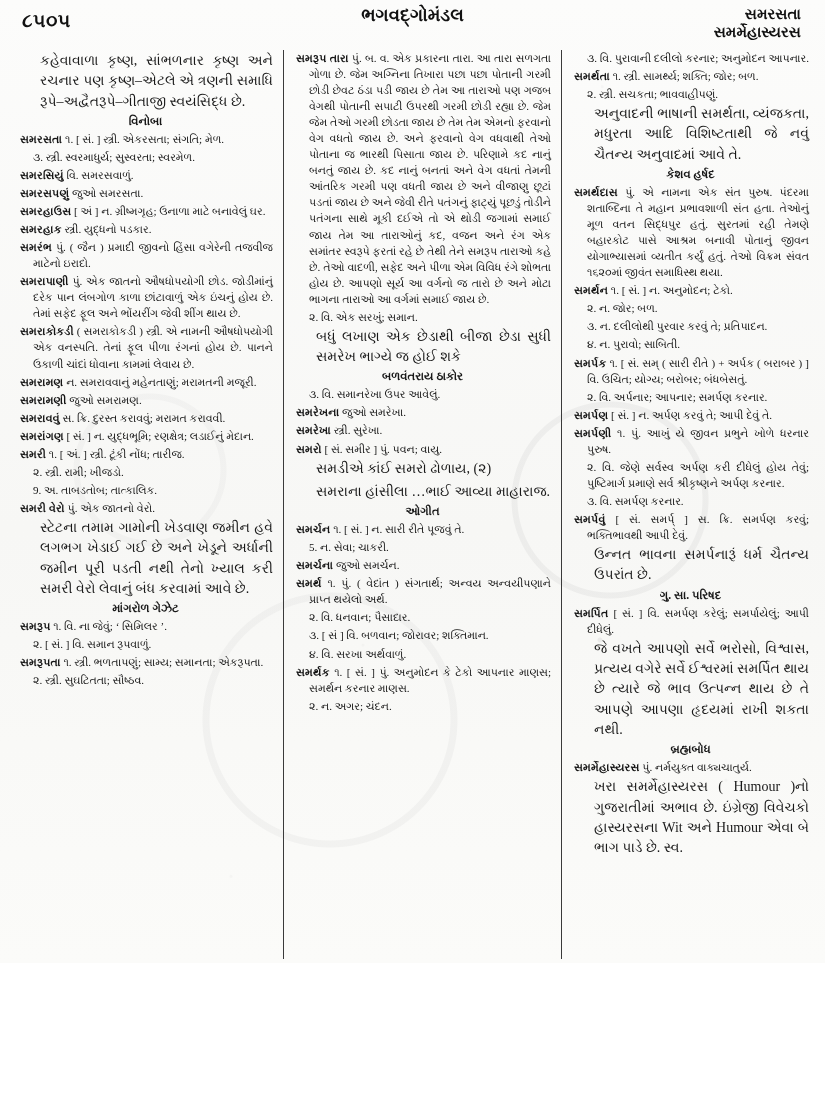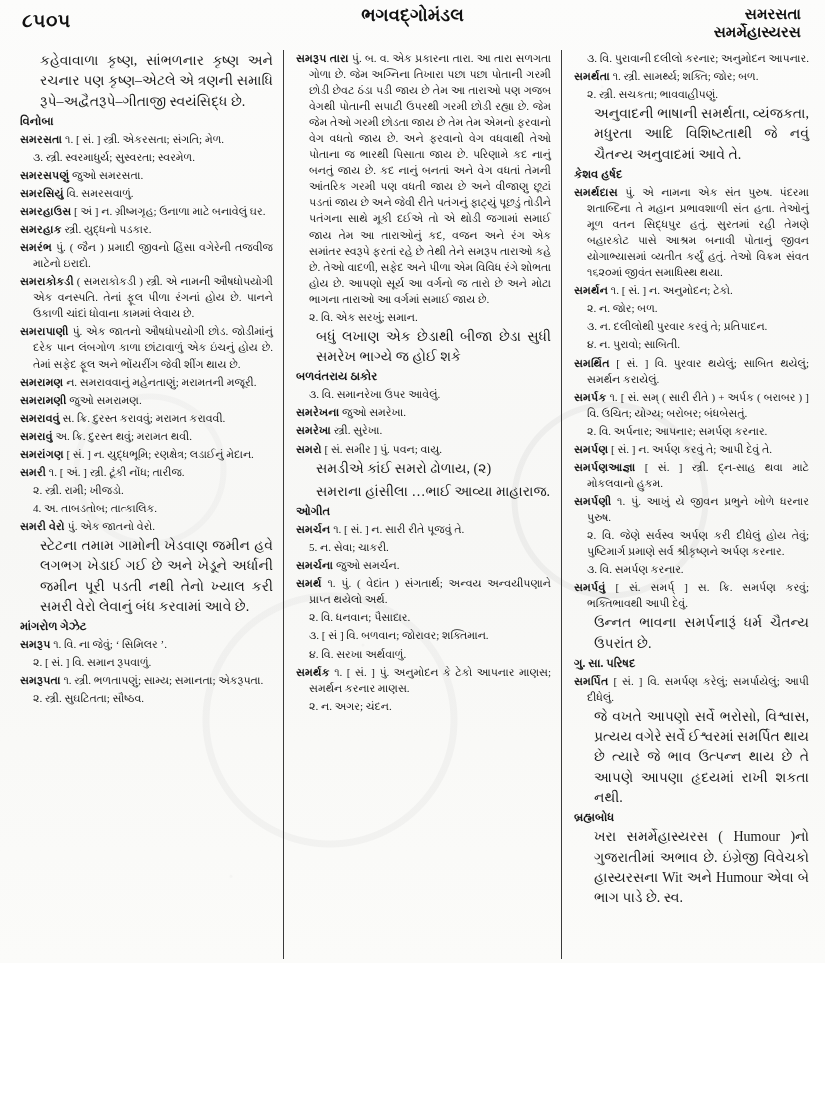--- a/index.html
+++ b/index.html
@@ -108,21 +108,21 @@
   .quote {
     font-size: 14px;
     line-height: 1.45;
     color: #181818;
     margin: 1px 0 3px 0;
     padding-left: 20px;
     text-align: justify;
   }
   .attrib {
     font-size: 11.6px;
-    text-align: left;
+    text-align: center;
     color: #181818;
     margin: 0 0 3px 0;
     padding-right: 2px;
     font-weight: bold;
   }
 
   
   #speckle {
     position: absolute;
     inset: 0;
@@ -149,35 +149,34 @@
       <div>સમર્મેહાસ્યરસ</div>
     </div>
   </div>
 
   <div id="columns">
     <div class="col col-1">
         <p class="quote">કહેવાવાળા કૃષ્ણ, સાંભળનાર કૃષ્ણ અને રચનાર પણ કૃષ્ણ–એટલે એ ત્રણની સમાધિ રૂપે–અદ્વૈતરૂપે–ગીતાજી સ્વયંસિદ્ધ છે.</p>
         <p class="attrib">વિનોબા</p>
         <p class="entry hang"><span class="hw">સમરસતા</span><span> ૧. [ સં. ] સ્ત્રી. એકરસતા; સંગતિ; મેળ.</span></p>
         <p class="entry sense">૩. સ્ત્રી. સ્વરમાધુર્ય; સુસ્વરતા; સ્વરમેળ.</p>
+        <p class="entry hang"><span class="hw">સમરસિયું</span><span> વિ. સમરસવાળું.</span></p>
         <p class="entry hang"><span class="hw">સમરસપણું</span><span> જુઓ સમરસતા.</span></p>
-        <p class="entry hang"><span class="hw">સમરસિયું</span><span> વિ. સમરસવાળું.</span></p>
         <p class="entry hang"><span class="hw">સમરહાઉસ</span><span> [ અં ] ન. ગ્રીષ્મગૃહ; ઉનાળા માટે બનાવેલું ઘર.</span></p>
         <p class="entry hang"><span class="hw">સમરહાક</span><span> સ્ત્રી. યુદ્ધનો પડકાર.</span></p>
         <p class="entry hang"><span class="hw">સમરંભ</span><span> પું. ( જૈન ) પ્રમાદી જીવનો હિંસા વગેરેની તજવીજ માટેનો ઇરાદો.</span></p>
+        <p class="entry hang"><span class="hw">સમરાપાણી</span><span> પું. એક જાતનો ઔષધોપયોગી છોડ. જોડીમાંનું દરેક પાન લંબગોળ કાળા છાંટાવાળું એક ઇંચનું હોય છે. તેમાં સફેદ ફૂલ અને ભોંયરીંગ જેવી શીંગ થાય છે.</span></p>
         <p class="entry hang"><span class="hw">સમરાકોકડી</span><span> ( સમરાકોકડી ) સ્ત્રી. એ નામની ઔષધોપયોગી એક વનસ્પતિ. તેનાં ફૂલ પીળા રંગનાં હોય છે. પાનને ઉકાળી ચાંદાં ધોવાના કામમાં લેવાય છે.</span></p>
-        <p class="entry hang"><span class="hw">સમરાપાણી</span><span> પું. એક જાતનો ઔષધોપયોગી છોડ. જોડીમાંનું દરેક પાન લંબગોળ કાળા છાંટાવાળું એક ઇંચનું હોય છે. તેમાં સફેદ ફૂલ અને ભોંયરીંગ જેવી શીંગ થાય છે.</span></p>
         <p class="entry hang"><span class="hw">સમરામણ</span><span> ન. સમરાવવાનું મહેનતાણું; મરામતની મજૂરી.</span></p>
         <p class="entry hang"><span class="hw">સમરામણી</span><span> જુઓ સમરામણ.</span></p>
         <p class="entry hang"><span class="hw">સમરાવવું</span><span> સ. ક્રિ. દુરસ્ત કરાવવું; મરામત કરાવવી.</span></p>
-        <p class="entry hang"><span class="hw">સમરાવું</span><span> અ. ક્રિ. દુરસ્ત થવું; મરામત થવી.</span></p>
         <p class="entry hang"><span class="hw">સમરાંગણ</span><span> [ સં. ] ન. યુદ્ધભૂમિ; રણક્ષેત્ર; લડાઈનું મેદાન.</span></p>
         <p class="entry hang"><span class="hw">સમરી</span><span> ૧. [ અં. ] સ્ત્રી. ટૂંકી નોંધ; તારીજ.</span></p>
         <p class="entry sense">૨. સ્ત્રી. રામી; ખીજડો.</p>
-        <p class="entry sense">4. અ. તાબડતોબ; તાત્કાલિક.</p>
+        <p class="entry sense">9. અ. તાબડતોબ; તાત્કાલિક.</p>
         <p class="entry hang"><span class="hw">સમરી વેરો</span><span> પું. એક જાતનો વેરો.</span></p>
         <p class="quote">સ્ટેટના તમામ ગામોની ખેડવાણ જમીન હવે લગભગ ખેડાઈ ગઈ છે અને ખેડૂને અર્ધાની જમીન પૂરી પડતી નથી તેનો ખ્યાલ કરી સમરી વેરો લેવાનું બંધ કરવામાં આવે છે.</p>
         <p class="attrib">માંગરોળ ગેઝેટ</p>
         <p class="entry hang"><span class="hw">સમરૂપ</span><span> ૧. વિ. ના જેવું; ‘ સિમિલર ’.</span></p>
         <p class="entry sense">૨. [ સં. ] વિ. સમાન રૂપવાળું.</p>
         <p class="entry hang"><span class="hw">સમરૂપતા</span><span> ૧. સ્ત્રી. ભળતાપણું; સામ્ય; સમાનતા; એકરૂપતા.</span></p>
         <p class="entry sense">૨. સ્ત્રી. સુઘટિતતા; સૌષ્ઠવ.</p>
       </div>
     <div class="col col-2">
         <p class="entry hang"><span class="hw">સમરૂપ તારા</span><span> પું. બ. વ. એક પ્રકારના તારા. આ તારા સળગતા ગોળા છે. જેમ અગ્નિના તિખારા પછા પછા પોતાની ગરમી છોડી છેવટ ઠંડા પડી જાય છે તેમ આ તારાઓ પણ ગજબ વેગથી પોતાની સપાટી ઉપરથી ગરમી છોડી રહ્યા છે. જેમ જેમ તેઓ ગરમી છોડતા જાય છે તેમ તેમ એમનો ફરવાનો વેગ વધતો જાય છે. અને ફરવાનો વેગ વધવાથી તેઓ પોતાના જ ભારથી પિસાતા જાય છે. પરિણામે કદ નાનું બનતું જાય છે. કદ નાનું બનતાં અને વેગ વધતાં તેમની આંતરિક ગરમી પણ વધતી જાય છે અને વીજાણુ છૂટાં પડતાં જાય છે અને જેવી રીતે પતંગનું ફાટ્યું પૂછડું તોડીને પતંગના સાથે મૂકી દઈએ તો એ થોડી જગામાં સમાઈ જાય તેમ આ તારાઓનું કદ, વજન અને રંગ એક સમાંતર સ્વરૂપે ફરતાં રહે છે તેથી તેને સમરૂપ તારાઓ કહે છે. તેઓ વાદળી, સફેદ અને પીળા એમ વિવિધ રંગે શોભતા હોય છે. આપણો સૂર્ય આ વર્ગનો જ તારો છે અને મોટા ભાગના તારાઓ આ વર્ગમાં સમાઈ જાય છે.</span></p>
@@ -205,32 +204,31 @@
         <p class="entry sense">૩. વિ. પુરાવાની દલીલો કરનાર; અનુમોદન આપનાર.</p>
         <p class="entry hang"><span class="hw">સમર્થતા</span><span> ૧. સ્ત્રી. સામર્થ્ય; શક્તિ; જોર; બળ.</span></p>
         <p class="entry sense">૨. સ્ત્રી. સચકતા; ભાવવાહીપણું.</p>
         <p class="quote">અનુવાદની ભાષાની સમર્થતા, વ્યંજકતા, મધુરતા આદિ વિશિષ્ટતાથી જે નવું ચૈતન્ય અનુવાદમાં આવે તે.</p>
         <p class="attrib">કેશવ હર્ષદ</p>
         <p class="entry hang"><span class="hw">સમર્થદાસ</span><span> પું. એ નામના એક સંત પુરુષ. પંદરમા શતાબ્દિના તે મહાન પ્રભાવશાળી સંત હતા. તેઓનું મૂળ વતન સિદ્ધપુર હતું. સુરતમાં રહી તેમણે બહારકોટ પાસે આશ્રમ બનાવી પોતાનું જીવન યોગાભ્યાસમાં વ્યતીત કર્યું હતું. તેઓ વિક્રમ સંવત ૧૬૨૦માં જીવંત સમાધિસ્થ થયા.</span></p>
         <p class="entry hang"><span class="hw">સમર્થન</span><span> ૧. [ સં. ] ન. અનુમોદન; ટેકો.</span></p>
         <p class="entry sense">૨. ન. જોર; બળ.</p>
         <p class="entry sense">૩. ન. દલીલોથી પુરવાર કરવું તે; પ્રતિપાદન.</p>
         <p class="entry sense">૪. ન. પુરાવો; સાબિતી.</p>
-        <p class="entry hang"><span class="hw">સમર્થિત</span><span> [ સં. ] વિ. પુરવાર થયેલું; સાબિત થયેલું; સમર્થન કરાયેલું.</span></p>
         <p class="entry hang"><span class="hw">સમર્પક</span><span> ૧. [ સં. સમ્ ( સારી રીતે ) + અર્પક ( બરાબર ) ] વિ. ઉચિત; યોગ્ય; બરોબર; બંધબેસતું.</span></p>
         <p class="entry sense">૨. વિ. અર્પનાર; આપનાર; સમર્પણ કરનાર.</p>
         <p class="entry hang"><span class="hw">સમર્પણ</span><span> [ સં. ] ન. અર્પણ કરવું તે; આપી દેવું તે.</span></p>
-        <p class="entry hang"><span class="hw">સમર્પણઆજ્ઞા</span><span> [ સં. ] સ્ત્રી. દ્ન-સાહ થવા માટે મોકલવાનો હુકમ.</span></p>
         <p class="entry hang"><span class="hw">સમર્પણી</span><span> ૧. પું. આખું યે જીવન પ્રભુને ખોળે ધરનાર પુરુષ.</span></p>
         <p class="entry sense">૨. વિ. જેણે સર્વસ્વ અર્પણ કરી દીધેલું હોય તેવું; પુષ્ટિમાર્ગ પ્રમાણે સર્વ શ્રીકૃષ્ણને અર્પણ કરનાર.</p>
         <p class="entry sense">૩. વિ. સમર્પણ કરનાર.</p>
         <p class="entry hang"><span class="hw">સમર્પવું</span><span> [ સં. સમર્પ્ ] સ. ક્રિ. સમર્પણ કરવું; ભક્તિભાવથી આપી દેવું.</span></p>
         <p class="quote">ઉન્નત ભાવના સમર્પનારૂં ધર્મ ચૈતન્ય ઉપરાંત છે.</p>
         <p class="attrib">ગુ. સા. પરિષદ</p>
         <p class="entry hang"><span class="hw">સમર્પિત</span><span> [ સં. ] વિ. સમર્પણ કરેલું; સમર્પાયેલું; આપી દીધેલું.</span></p>
         <p class="quote">જે વખતે આપણો સર્વે ભરોસો, વિશ્વાસ, પ્રત્યય વગેરે સર્વે ઈશ્વરમાં સમર્પિત થાય છે ત્યારે જે ભાવ ઉત્પન્ન થાય છે તે આપણે આપણા હૃદયમાં રાખી શકતા નથી.</p>
         <p class="attrib">બ્રહ્મબોધ</p>
+        <p class="entry hang"><span class="hw">સમર્મેહાસ્યરસ</span><span> પું. નર્મયુક્ત વાક્યચાતુર્ય.</span></p>
         <p class="quote">ખરા સમર્મેહાસ્યરસ ( Humour )નો ગુજરાતીમાં અભાવ છે. ઇંગ્રેજી વિવેચકો હાસ્યરસના Wit અને Humour એવા બે ભાગ પાડે છે. સ્વ.</p>
       </div>
   </div>
 
   <div id="speckle"></div>
 </div>
 
 </body></html>

